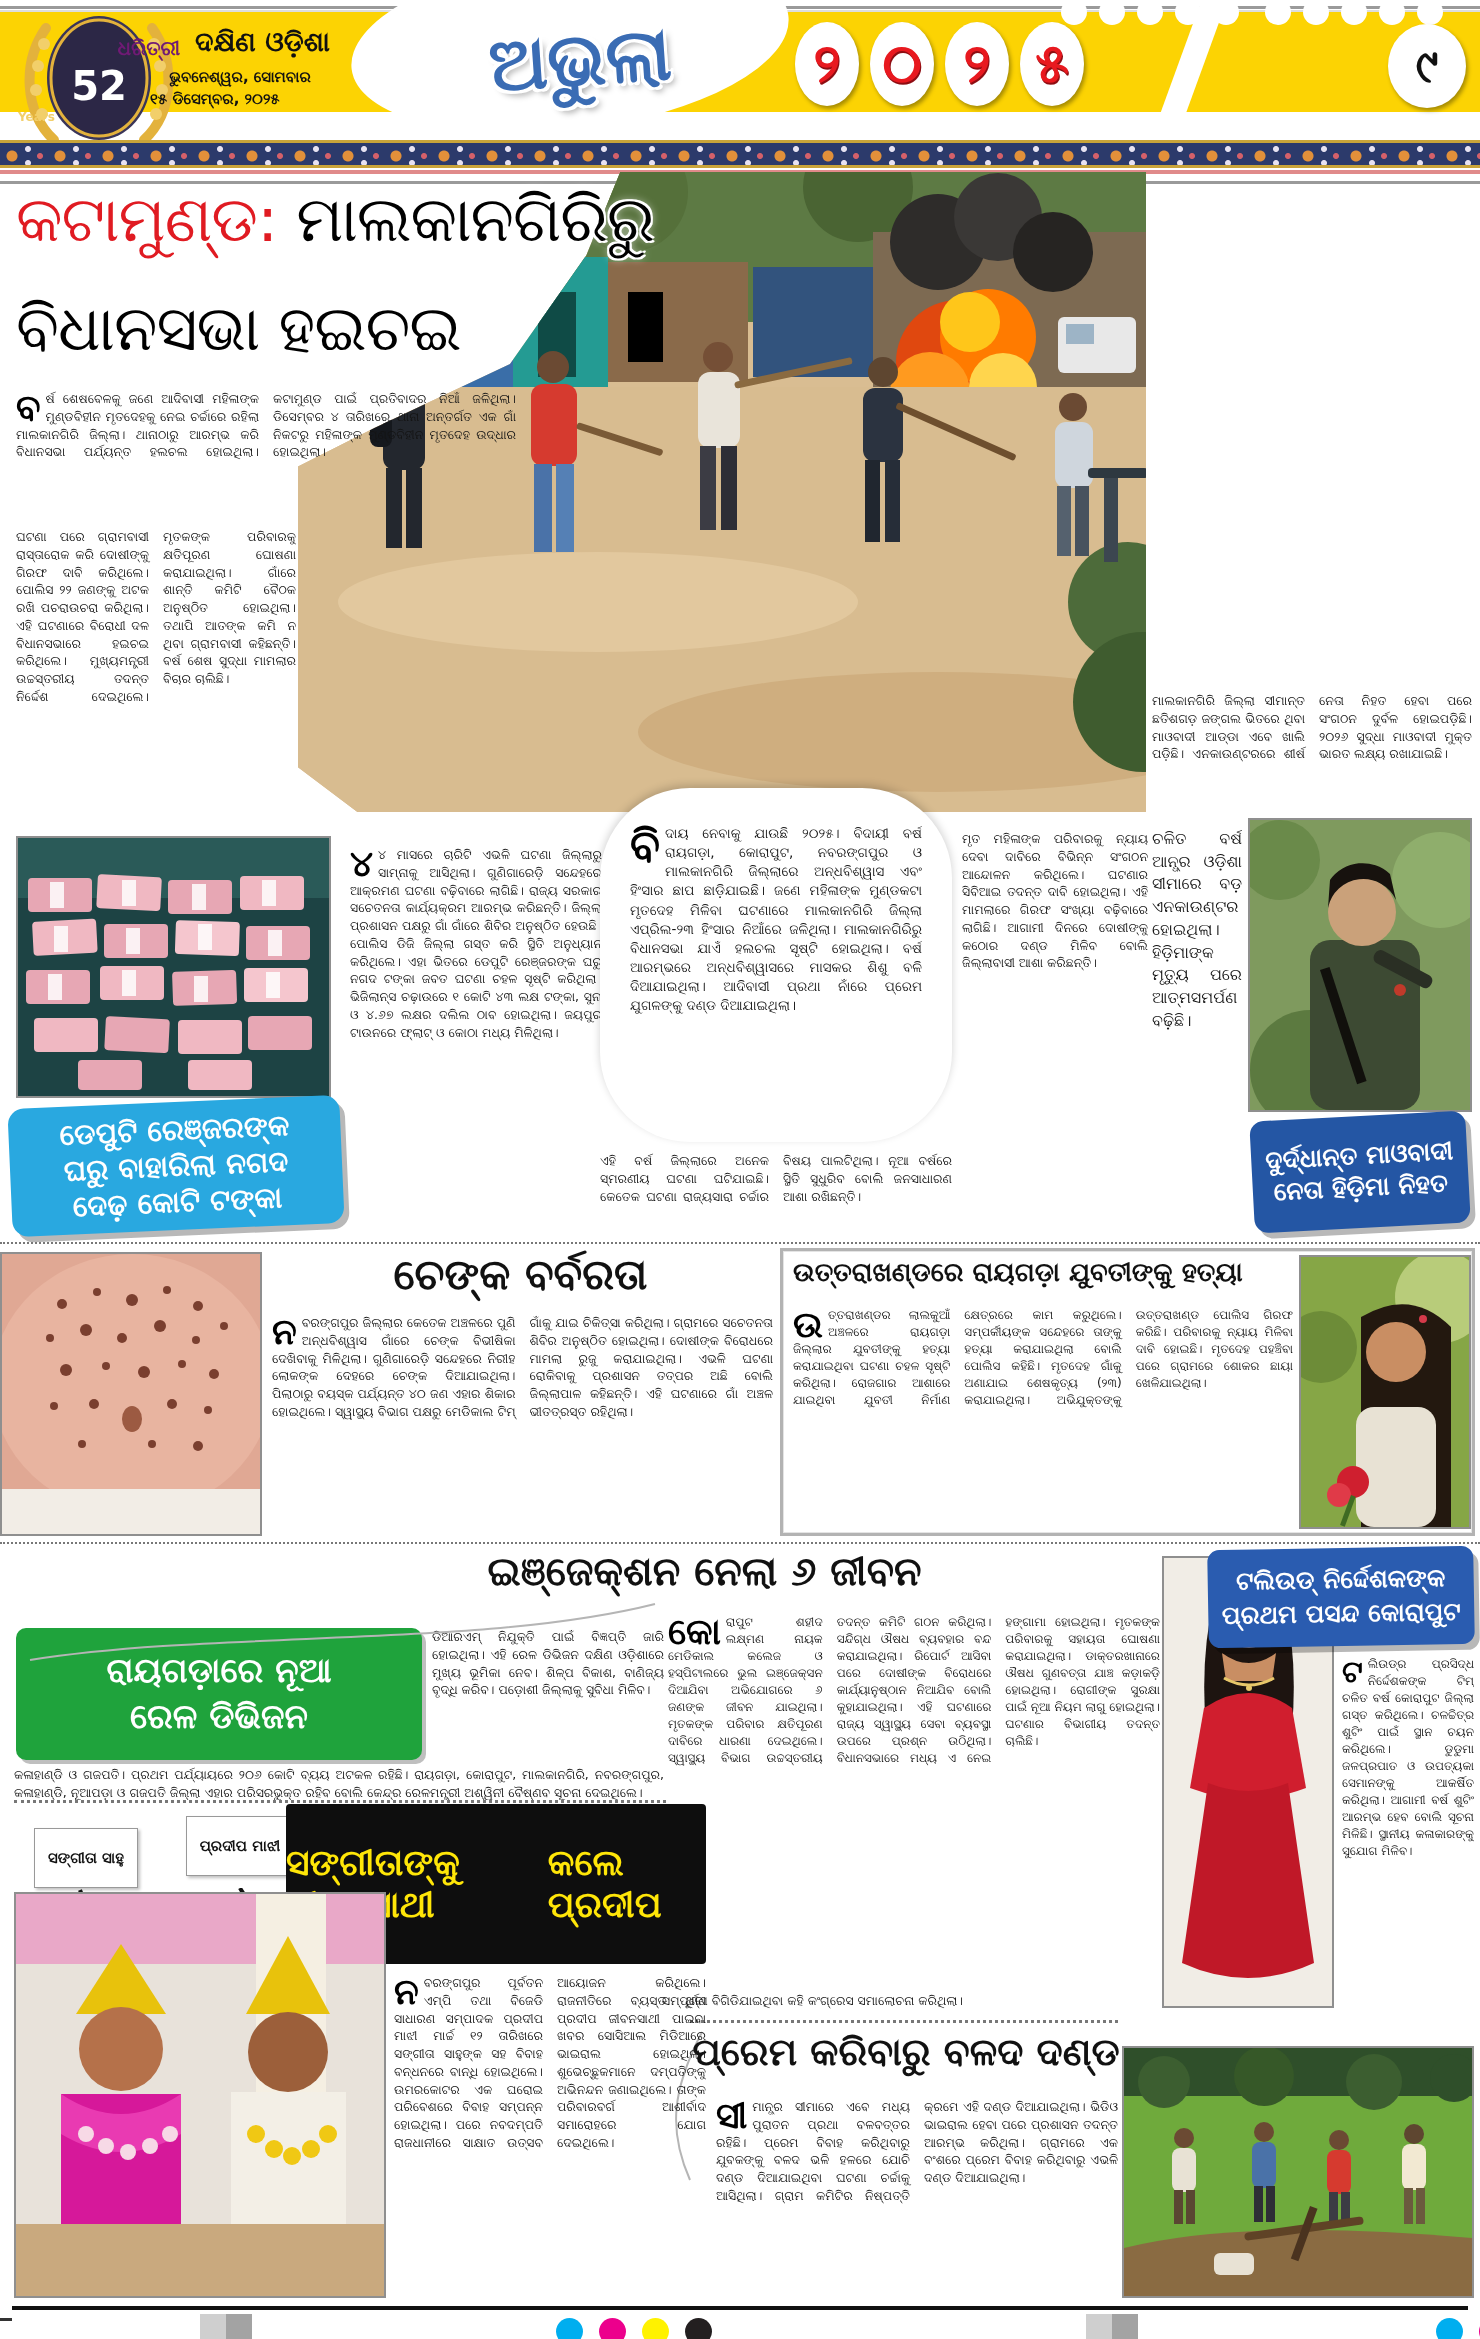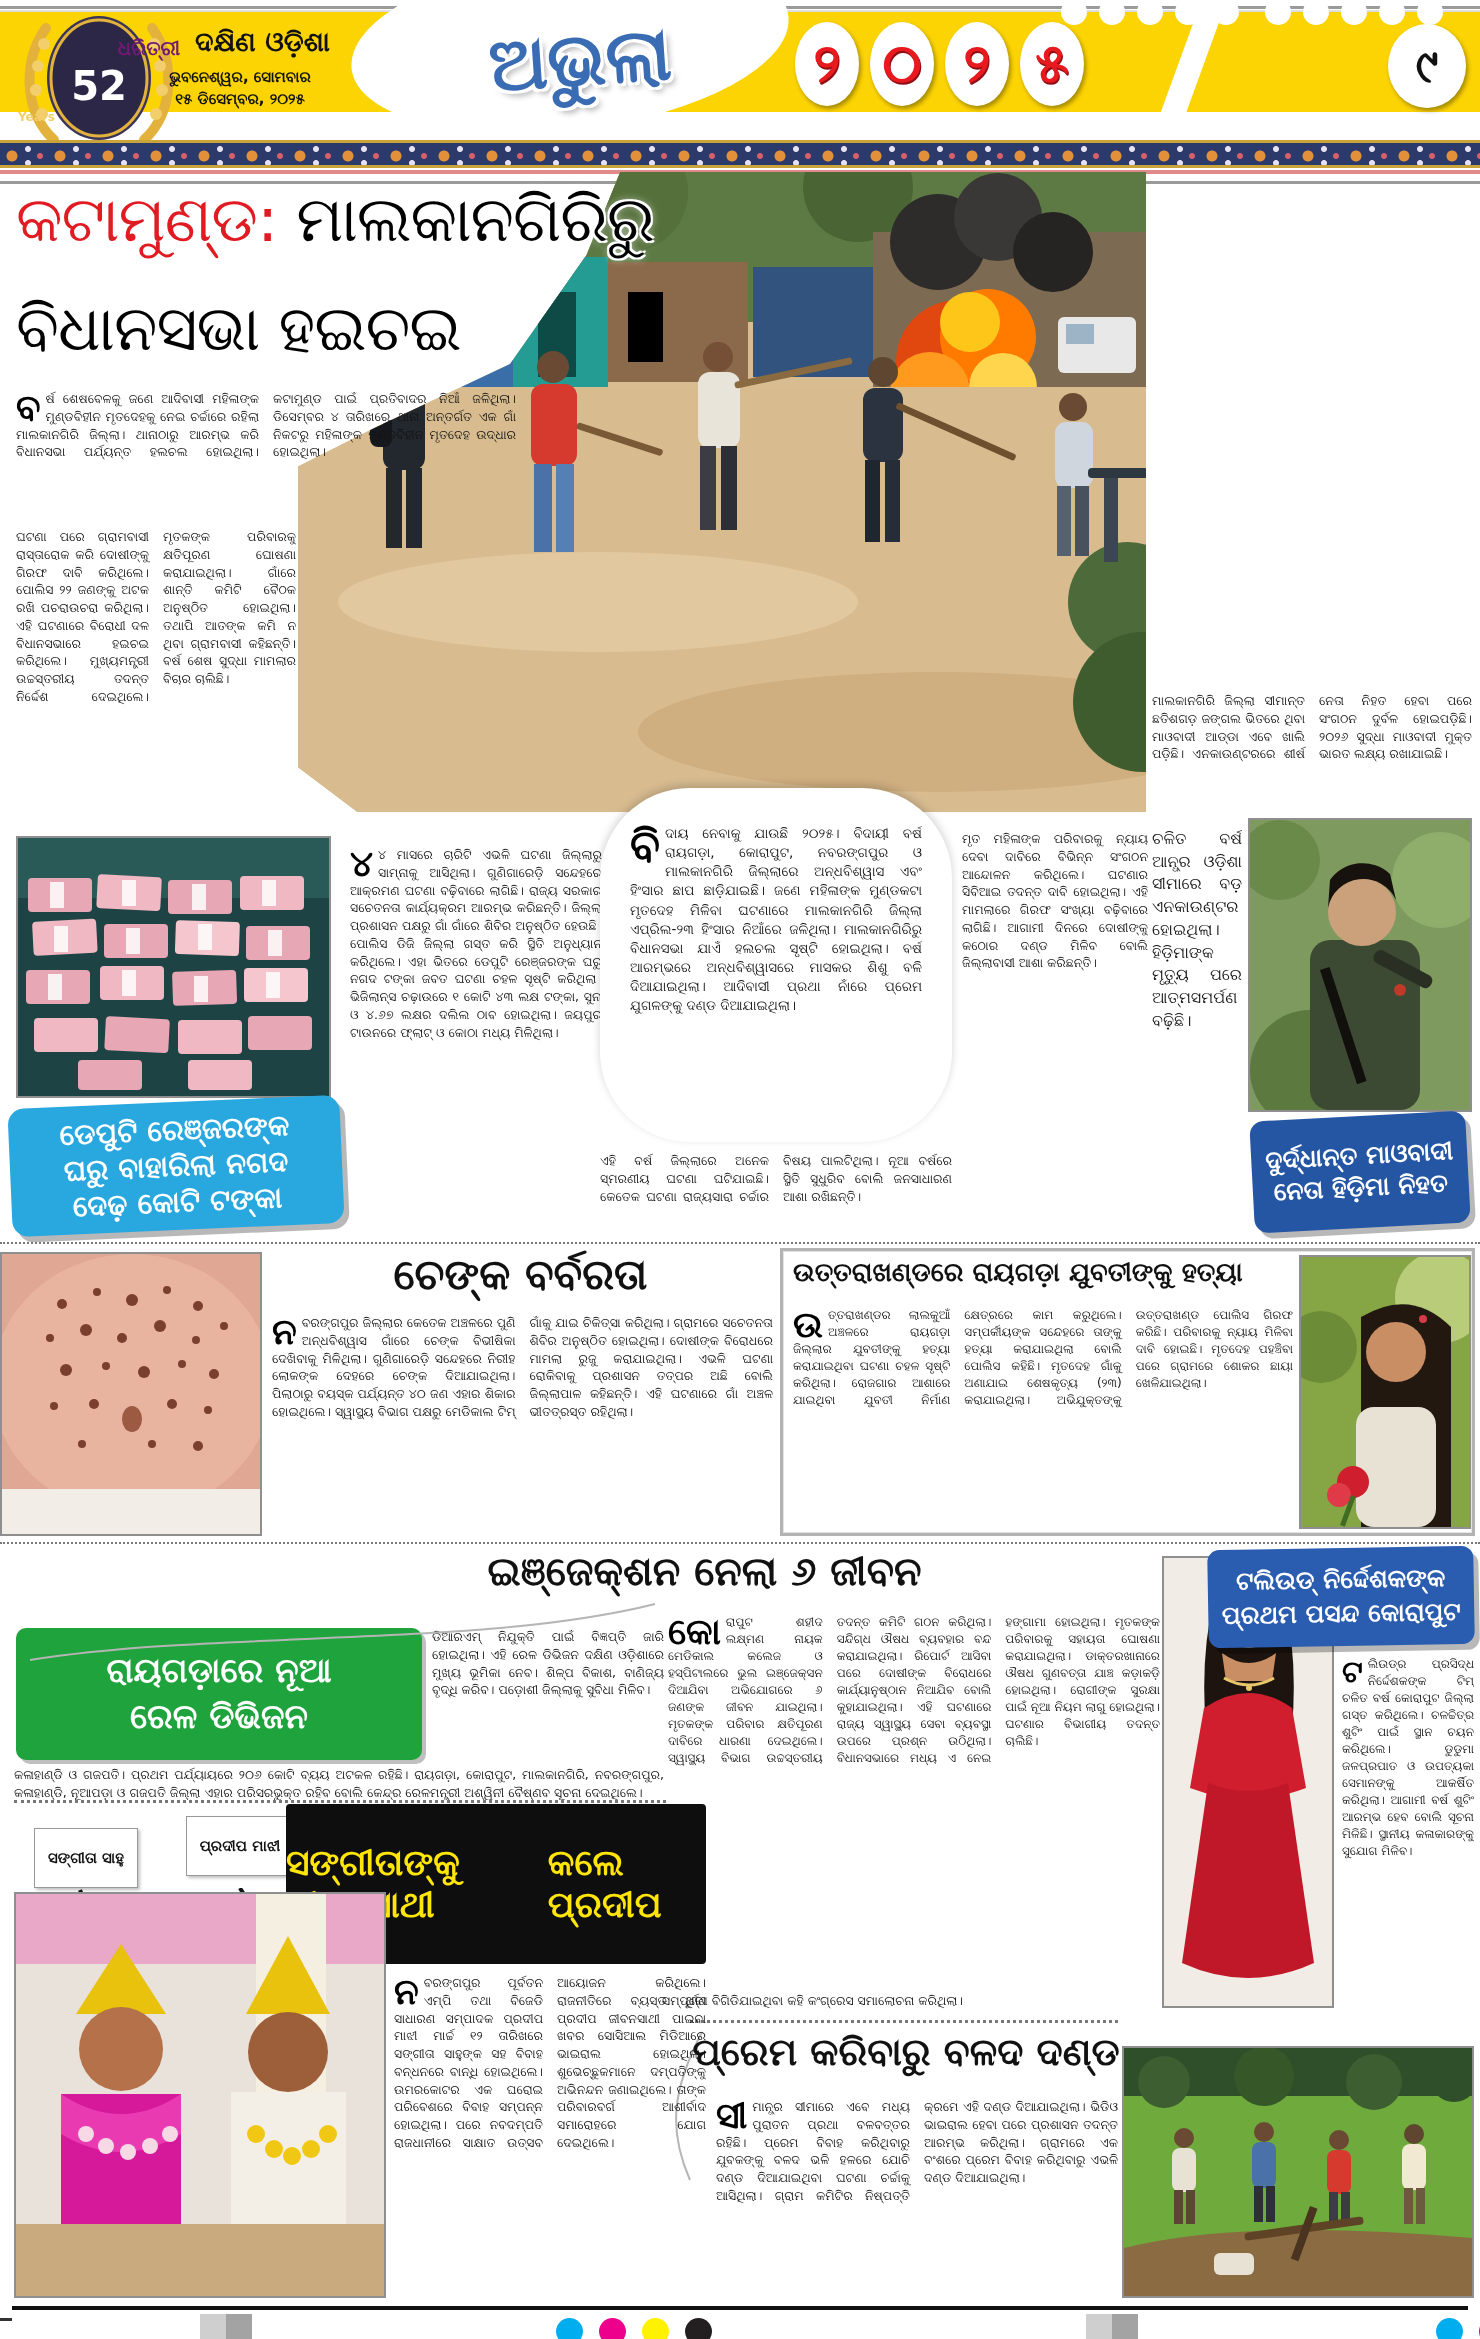--- a/index.html
+++ b/index.html
@@ -77,21 +77,21 @@
       <ellipse cx="81" cy="64" rx="52" ry="62" fill="#3a3558"></ellipse>
       <ellipse cx="81" cy="64" rx="48" ry="58" fill="#2c2746" stroke="#e3b23c" stroke-width="3"></ellipse>
     </svg>
     <div class="abs" style="left:0;top:22px;width:162px;text-align:right;color:#701a75;font-weight:700;font-size:20px">ଧରିତ୍ରୀ</div>
     <div class="abs" style="left:0;top:52px;width:162px;text-align:center;color:#fff;font-weight:700;font-size:40px;line-height:1">52</div>
     <div class="abs" style="left:0;top:96px;width:162px;text-align:left;color:#f2cf6a;font-weight:700;font-size:12px">Years</div>
   </div>
 
   <div class="abs" style="left:150px;top:26px;width:180px;text-align:right;font-size:27px;font-weight:700">ଦକ୍ଷିଣ ଓଡ଼ିଶା</div>
   <div class="abs" style="left:150px;top:68px;width:180px;text-align:center;font-size:15px;font-weight:700">ଭୁବନେଶ୍ୱର, ସୋମବାର</div>
-  <div class="abs" style="left:150px;top:90px;width:180px;text-align:center;font-size:15px;font-weight:700">୧୫ ଡିସେମ୍ବର, ୨୦୨୫</div>
+  <div class="abs" style="left:150px;top:90px;width:180px;font-size:15px;font-weight:700">୧୫ ଡିସେମ୍ବର, ୨୦୨୫</div>
 
   <div class="abs" style="left:430px;top:8px;width:300px;height:104px;display:flex;align-items:center;justify-content:center;transform:rotate(-4deg);font-size:74px;font-weight:700;color:#3a6cb4;text-shadow:-3px -3px 0 #fff,3px -3px 0 #fff,-3px 3px 0 #fff,3px 3px 0 #fff,4px 5px 6px rgba(0,0,0,.35)">ଅଭୁଲା</div>
 
   <div class="abs oval" style="left:795px;top:22px;width:64px;height:84px">
       <span class="digit">୨</span>
     </div>
   <div class="abs oval" style="left:870px;top:22px;width:64px;height:84px">
       <span class="digit">୦</span>
     </div>
   <div class="abs oval" style="left:945px;top:22px;width:64px;height:84px">

